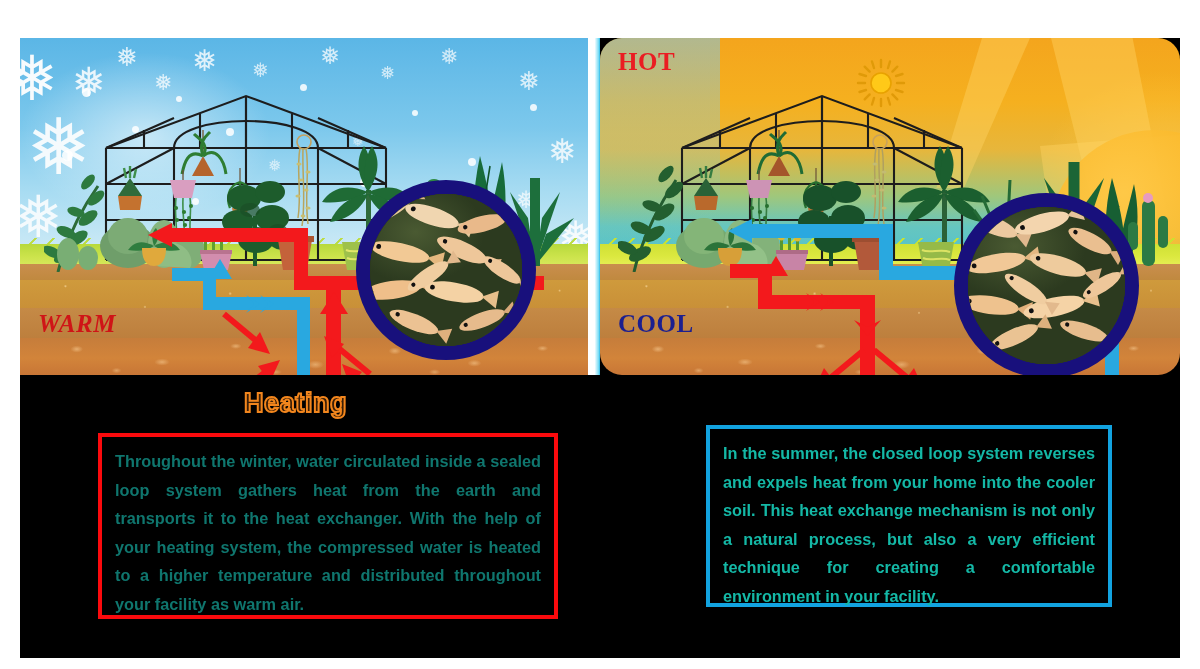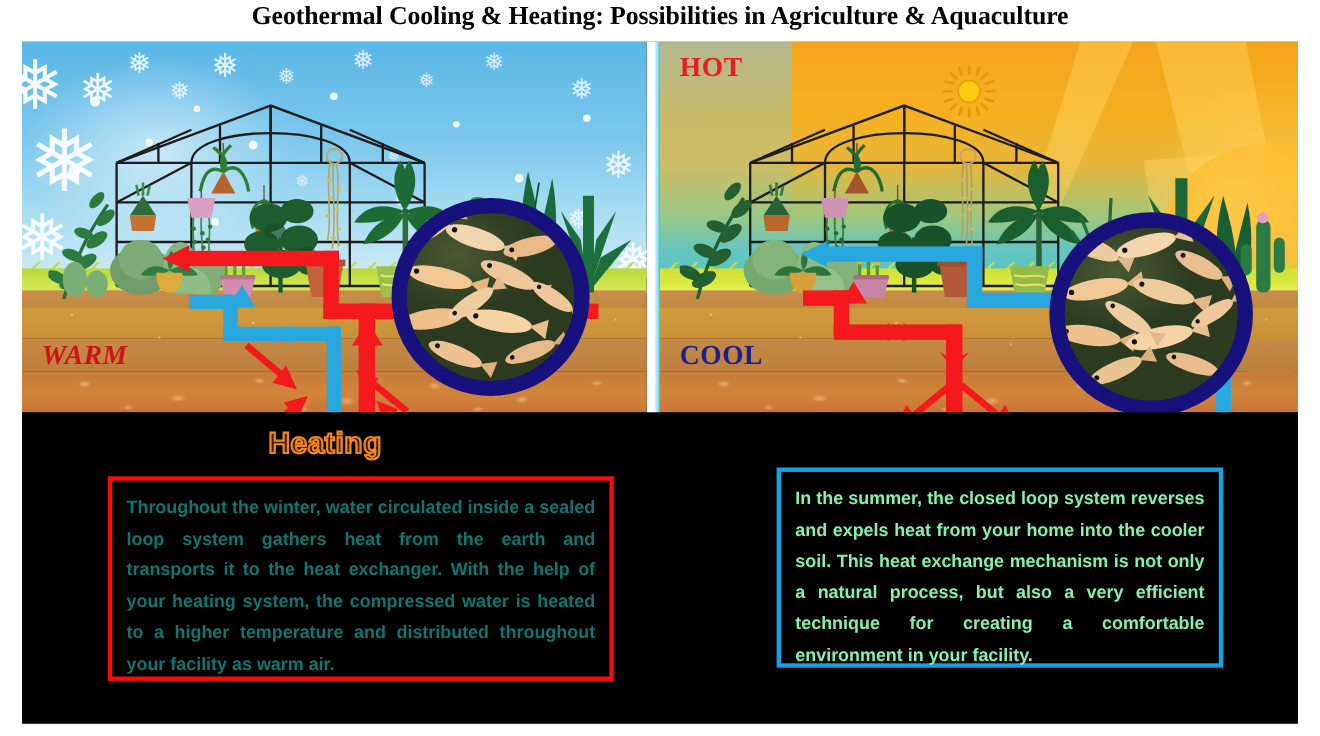--- a/index.html
+++ b/index.html
@@ -29,21 +29,21 @@
     overflow: hidden;
   }
 
   
   .scene-strip { position: absolute; left: 0; top: 0; width: 1160px; height: 337px; }
 
   .panel { position: absolute; top: 0; height: 337px; overflow: hidden; }
   .panel-left  { left: 0;   width: 568px; }
   .panel-gap   { position:absolute; left:568px; top:0; width:12px; height:337px;
                  background: linear-gradient(90deg,#ffffff 0%,#ffffff 55%,#79dcf5 88%,#2eb8e6 100%); }
-  .panel-right { left: 580px; width: 580px; }
+  .panel-right { left: 580px; width: 580px; border-radius: 22px; }
 
   
   .sky { position: absolute; left: 0; top: 0; width: 100%; height: 214px; }
   .sky-winter {
     background:
       radial-gradient(ellipse 180px 120px at 22% 46%, rgba(255,255,255,.55), rgba(255,255,255,0) 70%),
       linear-gradient(180deg,#5bb6e6 0%,#7cc8ec 42%,#a8dcf2 72%,#cdeaf6 100%);
   }
   .sky-summer {
     background:
@@ -173,28 +173,27 @@
   .box-blue { border:4px solid #12a3e0; }
   .textbox p {
     font-family:"Liberation Sans", sans-serif;
     font-weight:bold;
     font-size:16.3px;
     line-height:28.5px;
     text-align:justify;
     text-align-last:left;
   }
   .box-red p  { color:#0f766e; }
-  .box-blue p { color:#86efac; }
+  .box-blue p { color:#14b8a6; }
 </style>
 </head>
 <body>
 
 <div id="page">
 
-  <div class="title">Geothermal Cooling &amp; Heating: Possibilities in Agriculture &amp; Aquaculture</div>
 
   <div class="board">
 
     <div class="scene-strip">
 
       <div class="panel panel-left">
         <div class="sky sky-winter"></div>
 
         <div class="flake" style="left:-14px;top:10px;font-size:62px;opacity:.95;">❅</div>
         <div class="flake" style="left:6px;top:70px;font-size:78px;opacity:.9;">❅</div>

